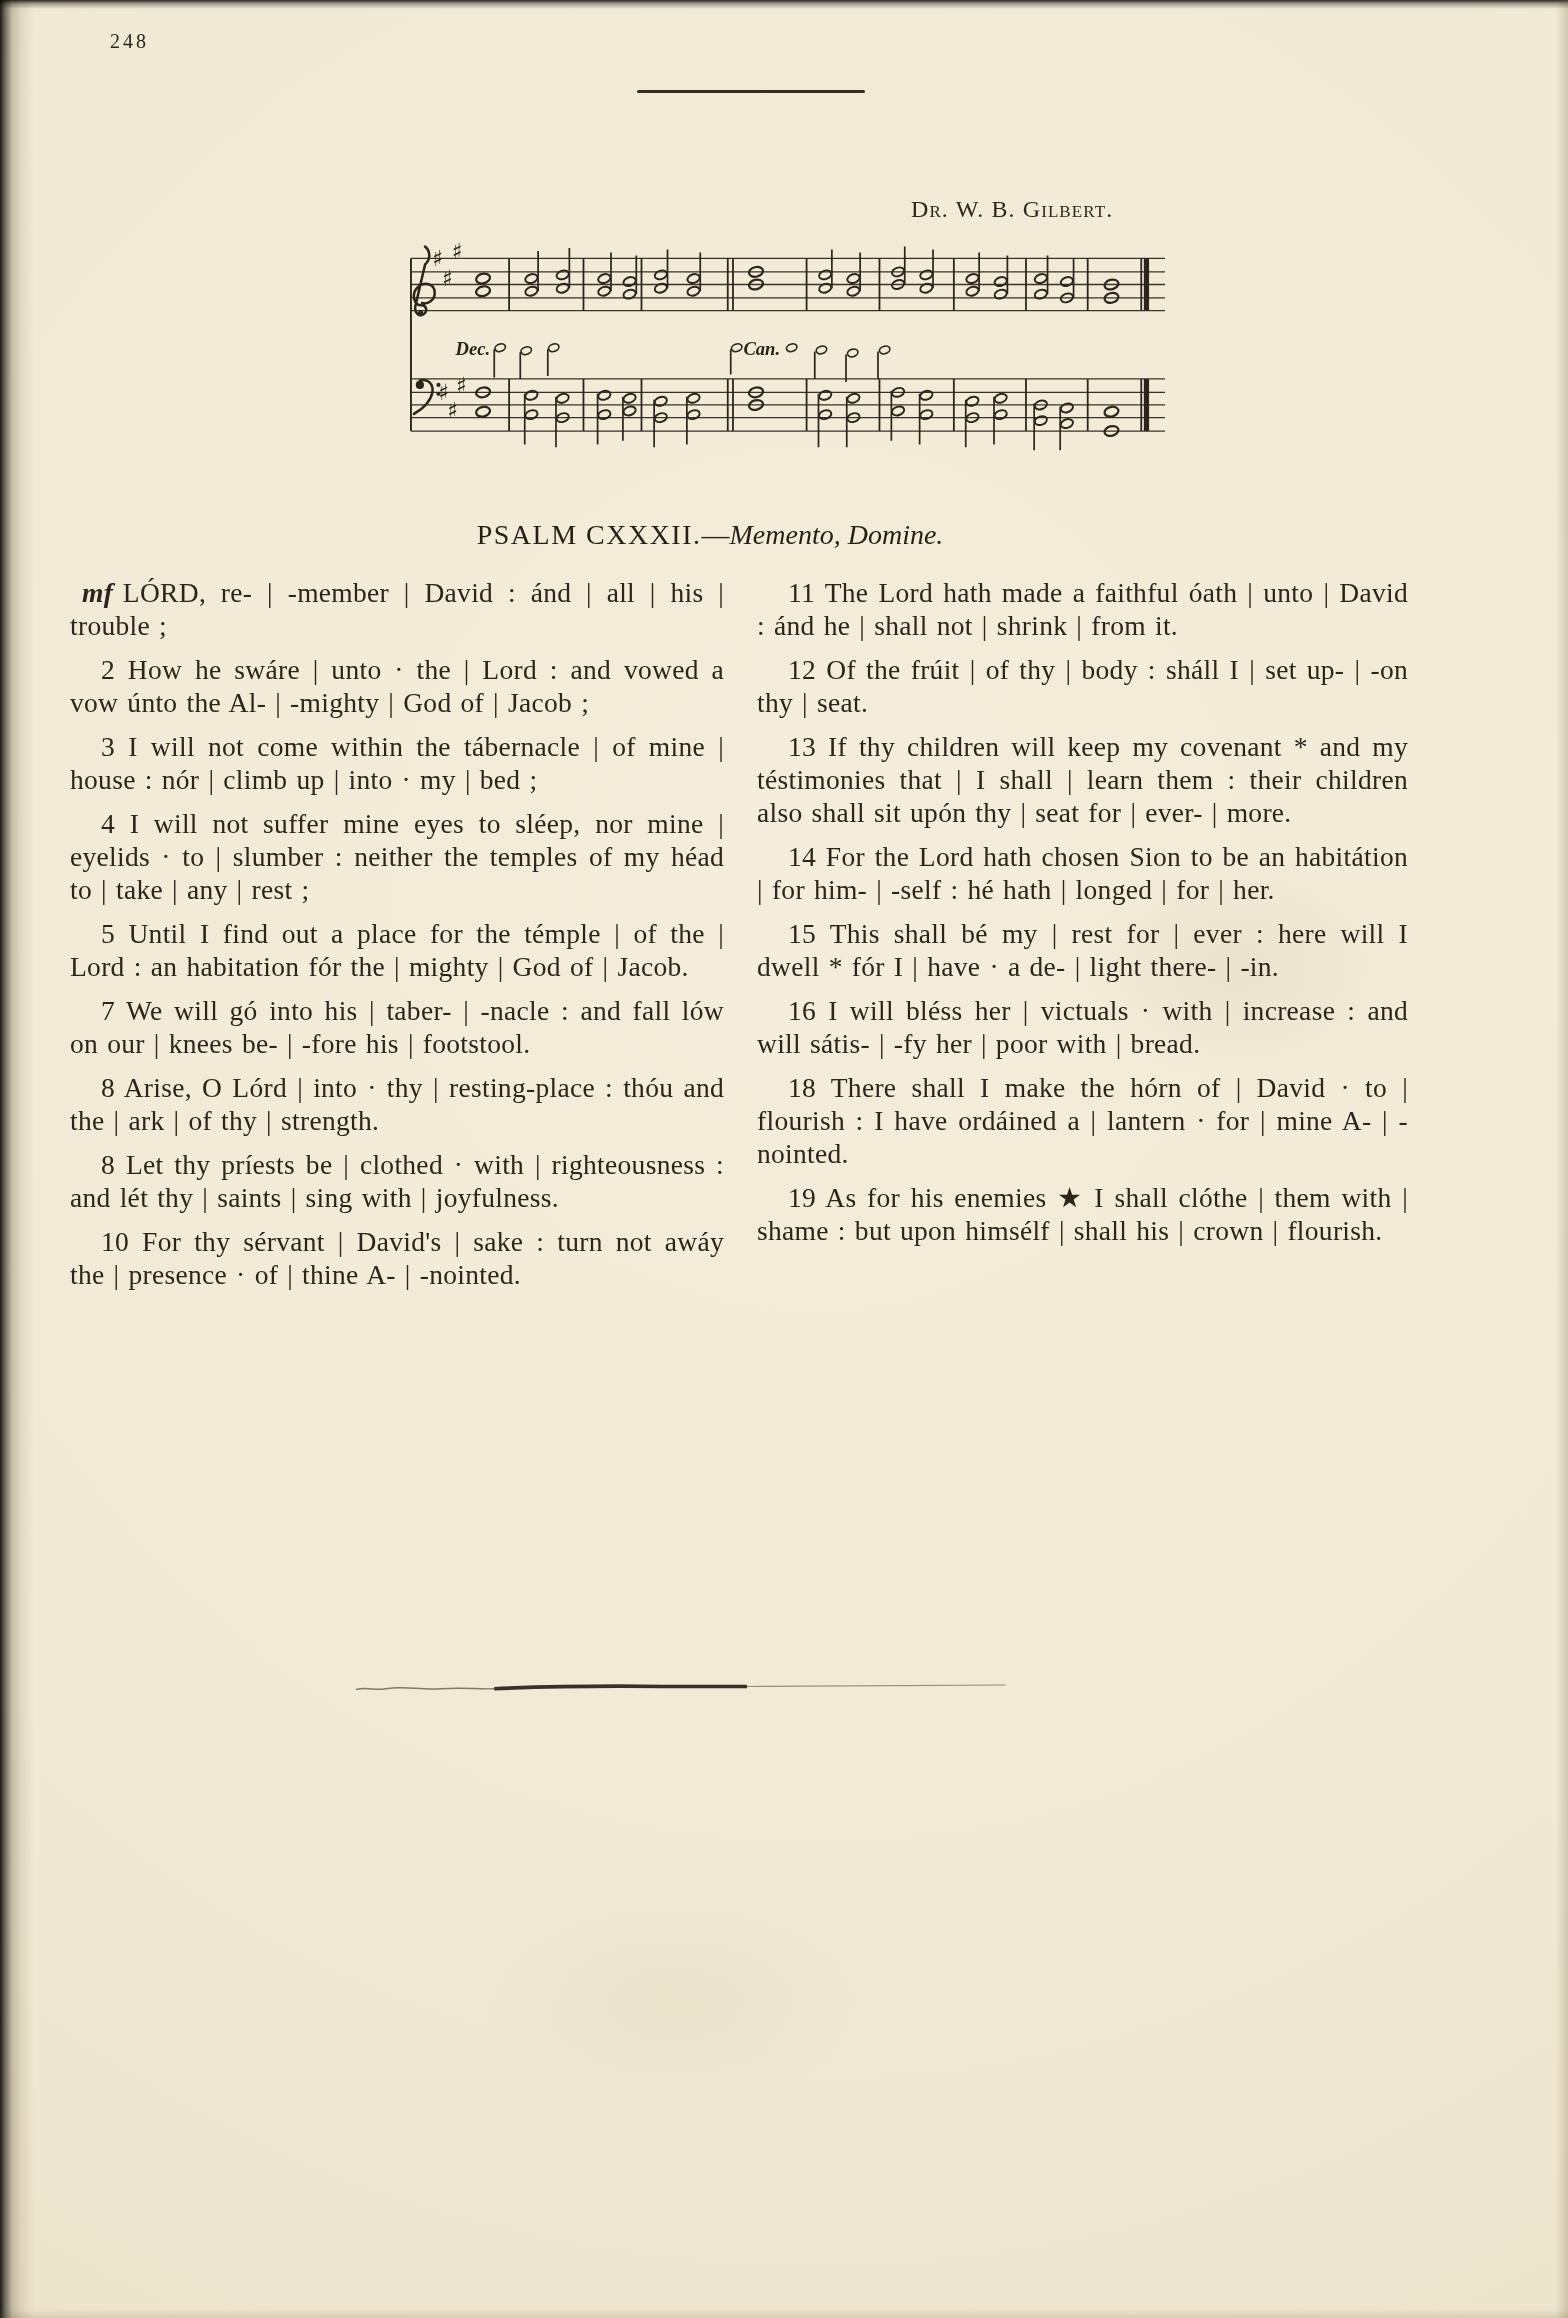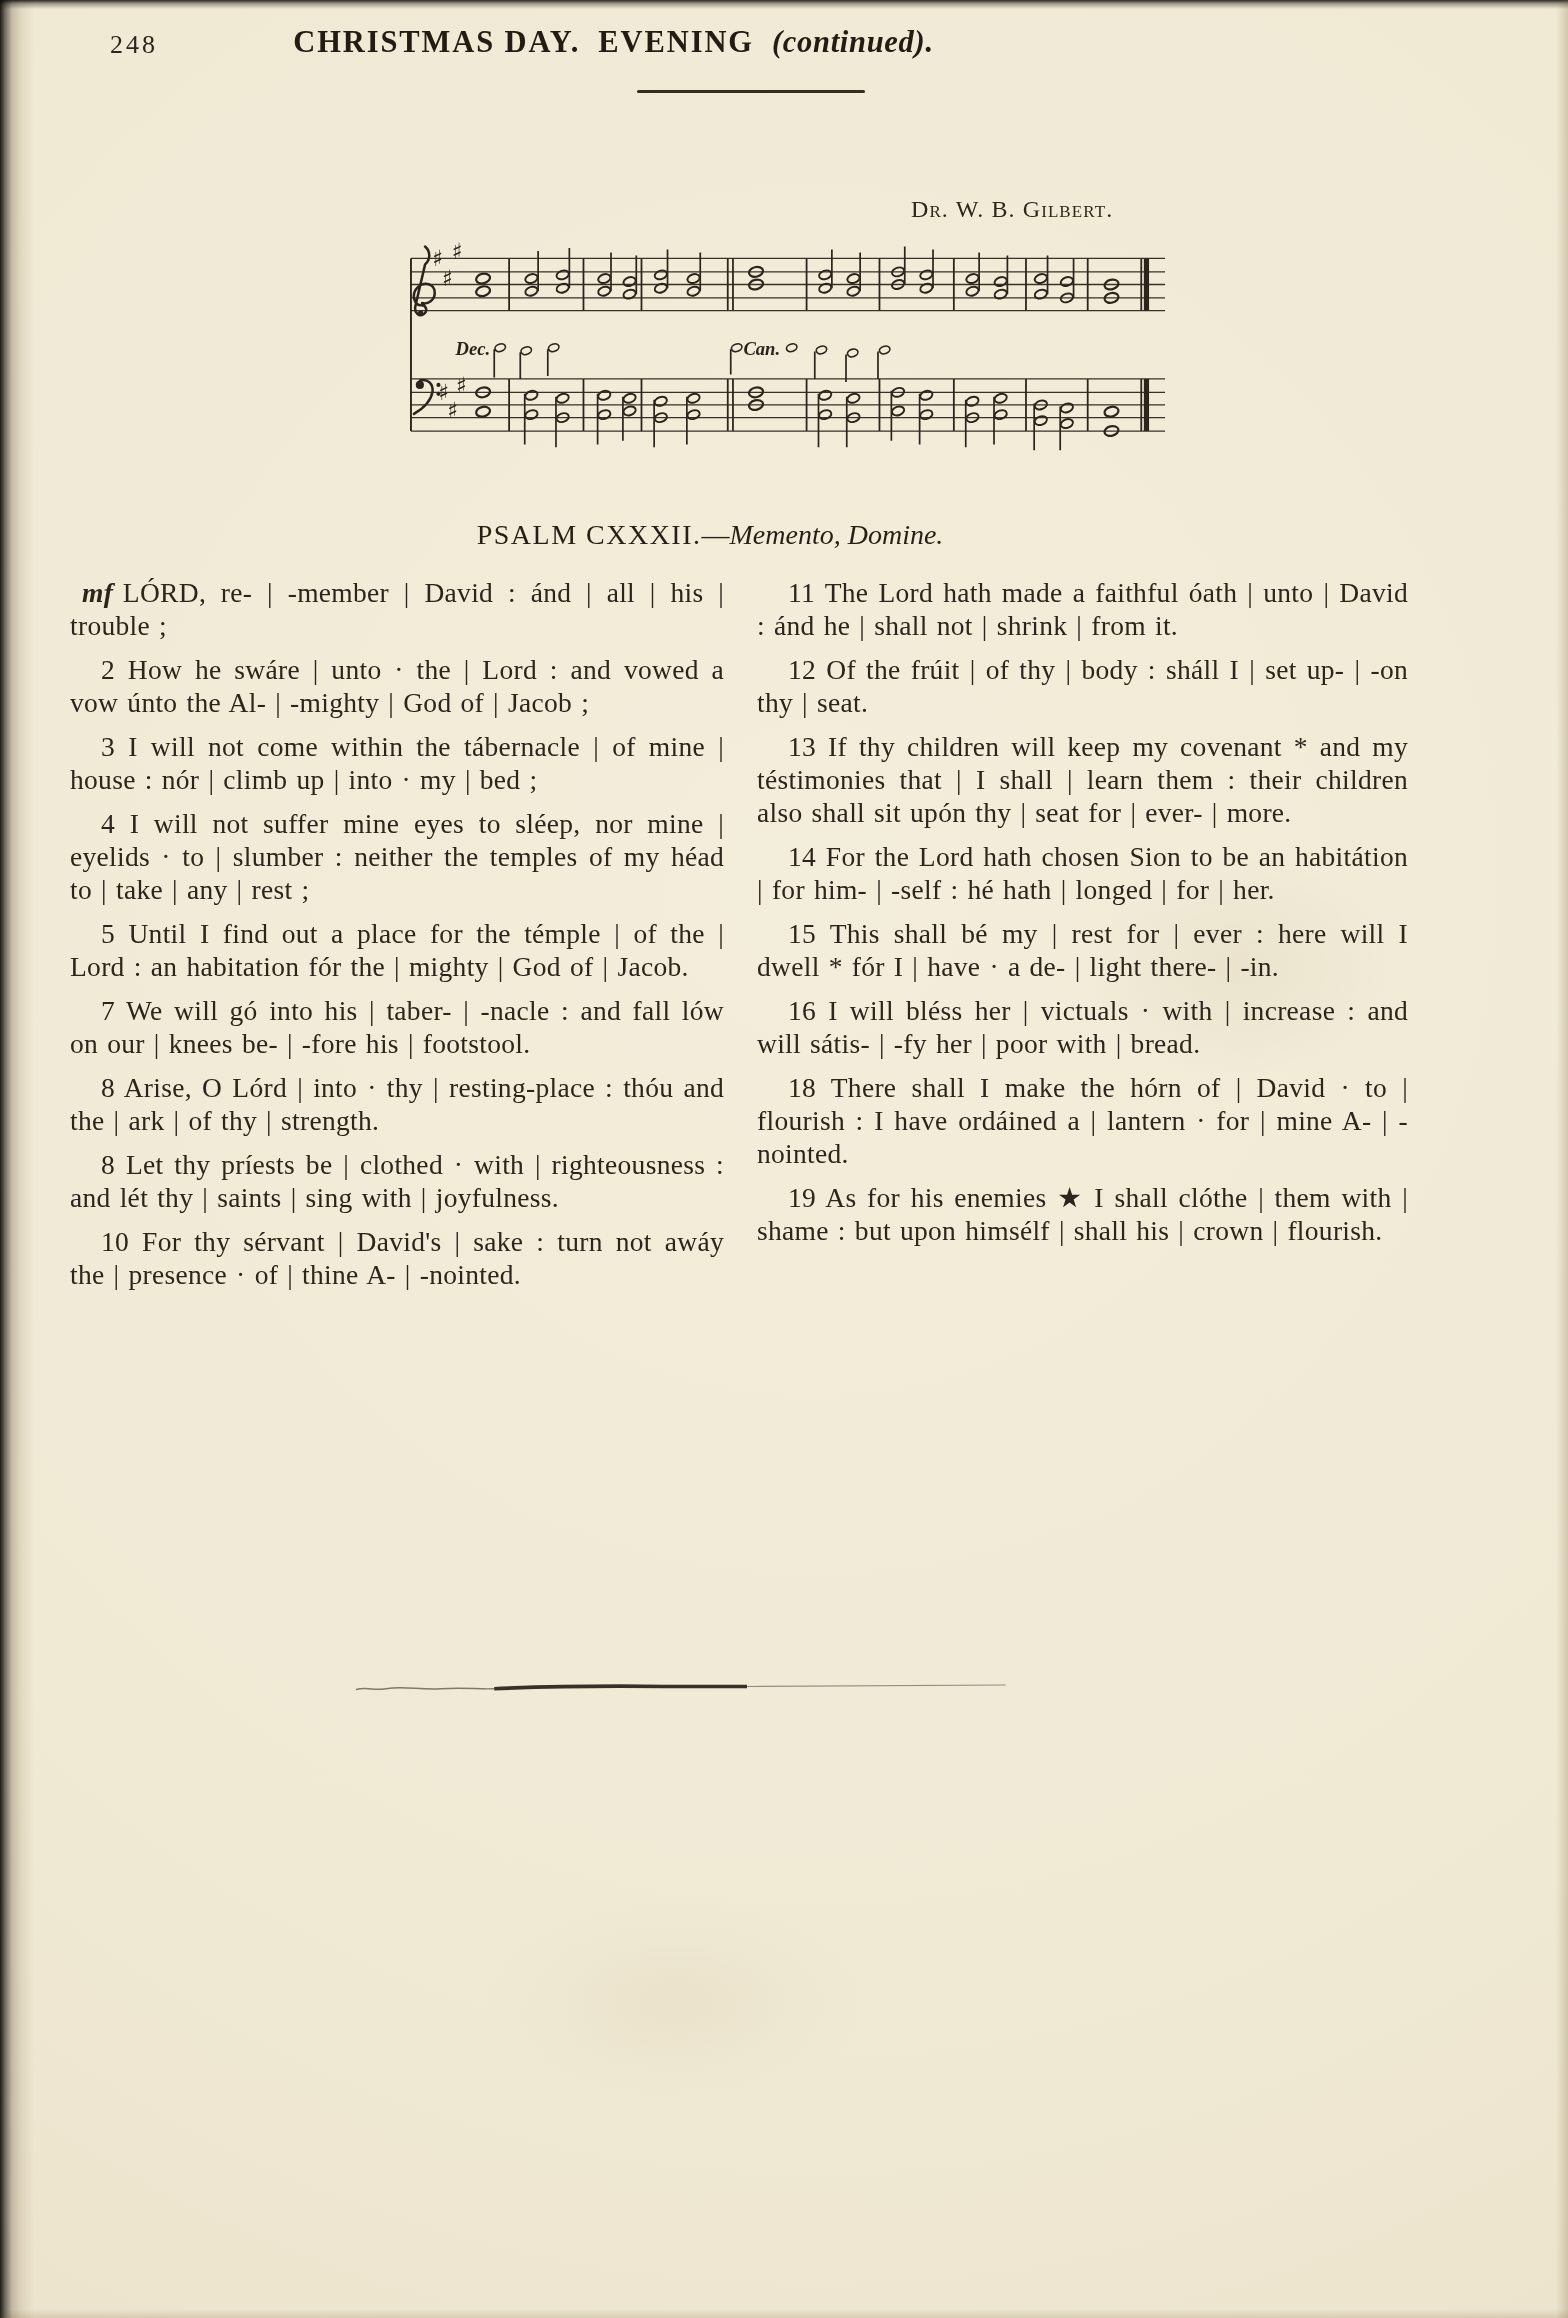--- a/index.html
+++ b/index.html
@@ -25,21 +25,21 @@
     background: linear-gradient(0deg, rgba(100,80,45,.18), rgba(0,0,0,0)); }
   .corner-bl  { position:absolute; left:0; bottom:0; width:112px; height:89px;
     background: radial-gradient(closest-side at 0% 100%, rgba(25,18,10,.55), rgba(0,0,0,0) 75%); }
   .stain { position:absolute; pointer-events:none; }
   .stain.s1 { top:855px; left:1078px; width:312px; height:223px;
     background: radial-gradient(closest-side, rgba(170,150,100,.10), rgba(0,0,0,0)); }
   .stain.s2 { top:1896px; left:483px; width:387px; height:208px;
     background: radial-gradient(closest-side, rgba(170,150,100,.08), rgba(0,0,0,0)); }
 
   
-  .page-number { position:absolute; top:30px; left:110px; font-size:26px; letter-spacing:3px; color:#2e261c;text-align:center; }
+  .page-number { position:absolute; top:30px; left:110px; font-size:20px; letter-spacing:3px; color:#2e261c;text-align:center; }
   .title { position:absolute; top:25px; left:0; width:1227px; text-align:center;
     font-size:30.5px; font-weight:bold; color:#241c12; letter-spacing:1.9px; white-space:nowrap; }
   .title .part { margin-right:18px; }
   .title .title-cont { font-style:italic; letter-spacing:0.7px; margin-right:0; }
   .title-rule { position:absolute; top:90px; left:637px; width:228px; height:3px; background:#352c20; border-radius:1.5px; }
 
   
   .composer { position:absolute; top:196px; left:911px; font-size:24px;
     font-variant:small-caps; letter-spacing:1.1px; color:#2e261c; }
   .score { position:absolute; top:236px; left:405px; width:766px; height:216px; }
@@ -76,21 +76,20 @@
   <div class="edge-left"></div>
   <div class="edge-top"></div>
   <div class="edge-right"></div>
   <div class="edge-bottom"></div>
   <div class="corner-bl"></div>
   <div class="stain s1"></div>
   <div class="stain s2"></div>
 
   <div class="page-number">248</div>
 
-  <div class="title"><span class="part">CHRISTMAS DAY.</span><span class="part">EVENING</span><span class="part title-cont">(continued).</span></div>
 
   <div class="title-rule"></div>
 
   <div class="composer">Dr. W. B. Gilbert.</div>
 
   <svg class="score" viewBox="0 0 1030 290">
     <defs>
       <g id="h1">
           <ellipse rx="9.5" ry="6.4" transform="rotate(-14)" fill="none" stroke="#2c251c" stroke-width="3"></ellipse>
         </g>

